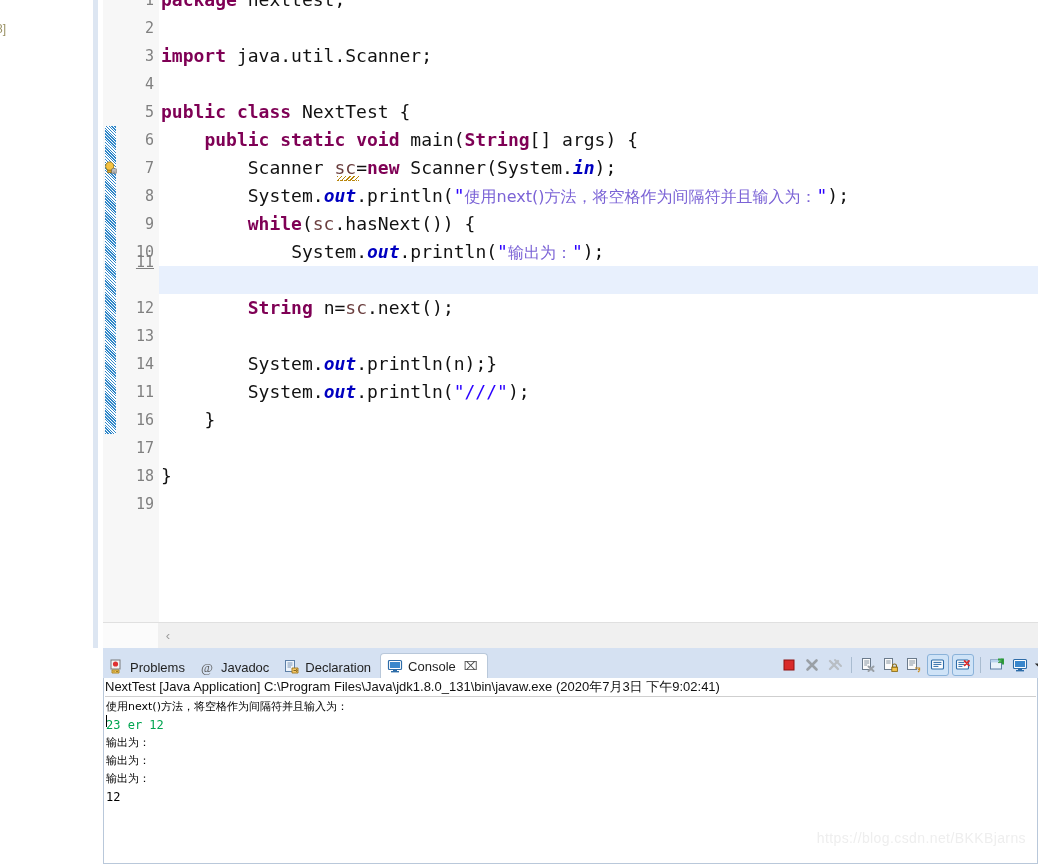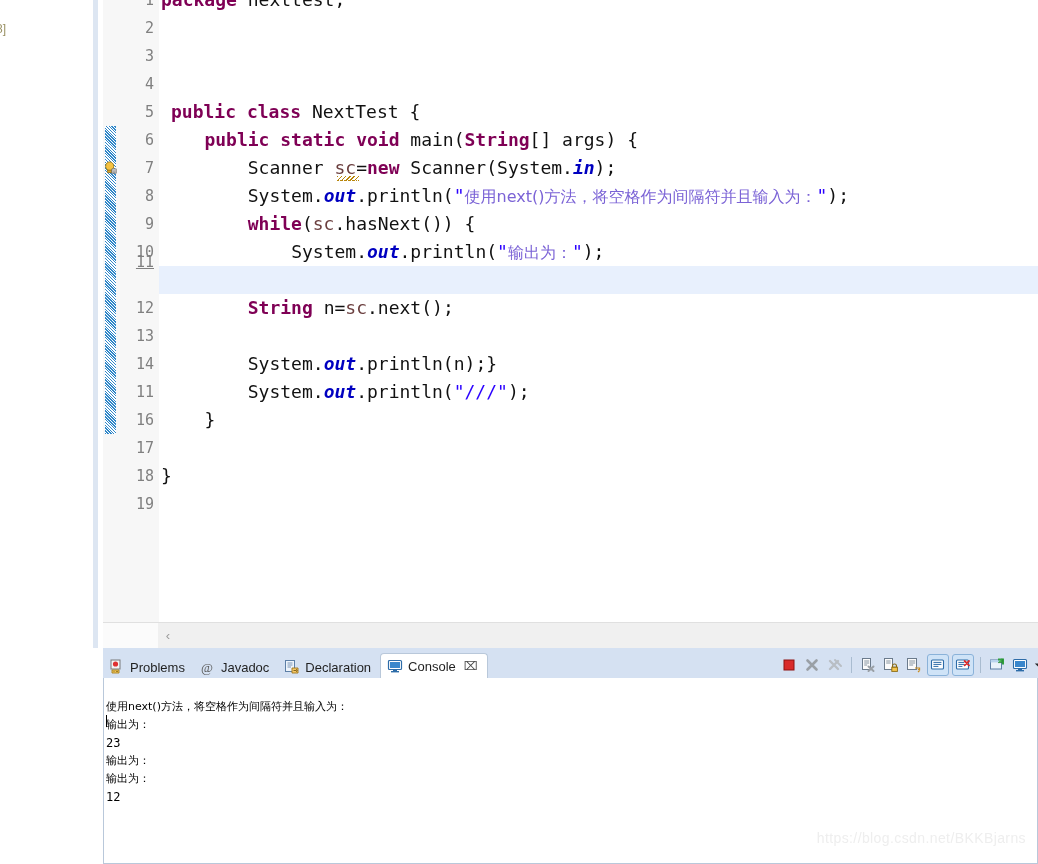--- a/index.html
+++ b/index.html
@@ -204,21 +204,22 @@
           <div class="ln" style="top: 350px;">14</div>
           <div class="ln" style="top: 378px;">11</div>
           <div class="ln" style="top: 406px;">16</div>
           <div class="ln" style="top: 434px;">17</div>
           <div class="ln" style="top: 462px;">18</div>
           <div class="ln" style="top: 490px;">19</div>
         </div>
 
       <div class="code-surface" id="codesurface">
           <div class="code-line" style="top: -14px; left: 2px;"><span class="kw">package</span><span class="plain"> </span><span class="plain">nexttest</span><span class="plain">;</span></div>
-          <div class="code-line" style="top: 98px; left: 12px;"><span class="kw">public</span><span class="plain"> </span><span class="kw">class</span><span class="plain"> </span><span class="plain">NextTest</span><span class="plain"> </span><span class="plain">{</span></div>
+          <div class="code-line" style="top: 42px; left: 2px;"><span class="kw">import</span><span class="plain"> </span><span class="plain">java</span><span class="plain">.</span><span class="plain">util</span><span class="plain">.</span><span class="plain">Scanner</span><span class="plain">;</span></div>
+          <div class="code-line" style="top: 98px; left: 2px;"><span class="kw">public</span><span class="plain"> </span><span class="kw">class</span><span class="plain"> </span><span class="plain">NextTest</span><span class="plain"> </span><span class="plain">{</span></div>
           <div class="code-line" style="top: 126px; left: 2px;"><span class="plain"> </span><span class="plain"> </span><span class="plain"> </span><span class="plain"> </span><span class="kw">public</span><span class="plain"> </span><span class="kw">static</span><span class="plain"> </span><span class="kw">void</span><span class="plain"> </span><span class="plain">main</span><span class="plain">(</span><span class="kw">String</span><span class="plain">[</span><span class="plain">]</span><span class="plain"> </span><span class="plain">args</span><span class="plain">)</span><span class="plain"> </span><span class="plain">{</span></div>
           <div class="code-line" style="top: 154px; left: 2px;"><span class="plain"> </span><span class="plain"> </span><span class="plain"> </span><span class="plain"> </span><span class="plain"> </span><span class="plain"> </span><span class="plain"> </span><span class="plain"> </span><span class="plain">Scanner</span><span class="plain"> </span><span class="loc">sc</span><span class="plain">=</span><span class="kw">new</span><span class="plain"> </span><span class="plain">Scanner</span><span class="plain">(</span><span class="plain">System</span><span class="plain">.</span><span class="fld">in</span><span class="plain">)</span><span class="plain">;</span></div>
           <div class="squiggle" style="top: 176px; left: 178px; width: 22px;"></div>
           <div class="code-line" style="top: 182px; left: 2px;"><span class="plain"> </span><span class="plain"> </span><span class="plain"> </span><span class="plain"> </span><span class="plain"> </span><span class="plain"> </span><span class="plain"> </span><span class="plain"> </span><span class="plain">System</span><span class="plain">.</span><span class="fld">out</span><span class="plain">.</span><span class="plain">println</span><span class="plain">(</span><span class="str">"</span><span class="cjk">使用next()方法，将空格作为间隔符并且输入为：</span><span class="str">"</span><span class="plain">)</span><span class="plain">;</span></div>
           <div class="code-line" style="top: 210px; left: 2px;"><span class="plain"> </span><span class="plain"> </span><span class="plain"> </span><span class="plain"> </span><span class="plain"> </span><span class="plain"> </span><span class="plain"> </span><span class="plain"> </span><span class="kw">while</span><span class="plain">(</span><span class="loc">sc</span><span class="plain">.</span><span class="plain">hasNext</span><span class="plain">(</span><span class="plain">)</span><span class="plain">)</span><span class="plain"> </span><span class="plain">{</span></div>
           <div class="code-line" style="top: 238px; left: 2px;"><span class="plain"> </span><span class="plain"> </span><span class="plain"> </span><span class="plain"> </span><span class="plain"> </span><span class="plain"> </span><span class="plain"> </span><span class="plain"> </span><span class="plain"> </span><span class="plain"> </span><span class="plain"> </span><span class="plain"> </span><span class="plain">System</span><span class="plain">.</span><span class="fld">out</span><span class="plain">.</span><span class="plain">println</span><span class="plain">(</span><span class="str">"</span><span class="cjk">输出为：</span><span class="str">"</span><span class="plain">)</span><span class="plain">;</span></div>
           <div class="line-hl" style="top: 266px;"></div>
           <div class="code-line" style="top: 294px; left: 2px;"><span class="plain"> </span><span class="plain"> </span><span class="plain"> </span><span class="plain"> </span><span class="plain"> </span><span class="plain"> </span><span class="plain"> </span><span class="plain"> </span><span class="kw">String</span><span class="plain"> </span><span class="plain">n</span><span class="plain">=</span><span class="loc">sc</span><span class="plain">.</span><span class="plain">next</span><span class="plain">(</span><span class="plain">)</span><span class="plain">;</span></div>
           <div class="code-line" style="top: 350px; left: 2px;"><span class="plain"> </span><span class="plain"> </span><span class="plain"> </span><span class="plain"> </span><span class="plain"> </span><span class="plain"> </span><span class="plain"> </span><span class="plain"> </span><span class="plain">System</span><span class="plain">.</span><span class="fld">out</span><span class="plain">.</span><span class="plain">println</span><span class="plain">(</span><span class="plain">n</span><span class="plain">)</span><span class="plain">;</span><span class="plain">}</span></div>
           <div class="code-line" style="top: 378px; left: 2px;"><span class="plain"> </span><span class="plain"> </span><span class="plain"> </span><span class="plain"> </span><span class="plain"> </span><span class="plain"> </span><span class="plain"> </span><span class="plain"> </span><span class="plain">System</span><span class="plain">.</span><span class="fld">out</span><span class="plain">.</span><span class="plain">println</span><span class="plain">(</span><span class="str">"///"</span><span class="plain">)</span><span class="plain">;</span></div>
@@ -357,24 +358,25 @@
           </div>
           <div class="tb-caret">
             <svg viewBox="0 0 10 10" width="8" height="8">
               <path d="M1 3 L5 7 L9 3 Z" fill="#2b2b2b"></path>
             </svg>
           </div>
         </div>
     </div>
 
     <div class="console-body">
+      <div class="launch-line">NextTest [Java Application] C:\Program Files\Java\jdk1.8.0_131\bin\javaw.exe  (2020年7月3日 下午9:02:41)</div>
       <div class="console-out" id="consoleout">
           <div class="cline cjk-out">使用next()方法，将空格作为间隔符并且输入为：</div>
+          <div class="cline green">23 er 12</div>
           <div class="cline cjk-out">输出为：</div>
-          <div class="cline">23</div>
           <div class="cline cjk-out">输出为：</div>
           <div class="cline cjk-out">输出为：</div>
           <div class="cline">12</div>
         </div>
       <div class="caret-mark"></div>
     </div>
 
     <div class="watermark">https://blog.csdn.net/BKKBjarns</div>
   </div>
 </div>

